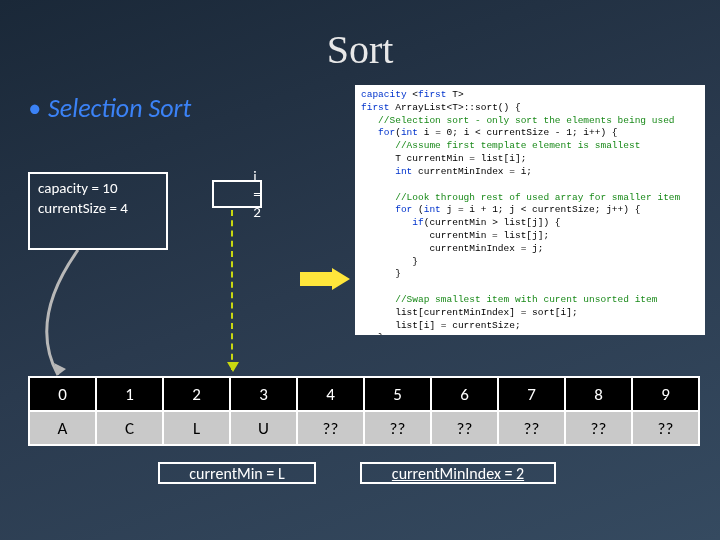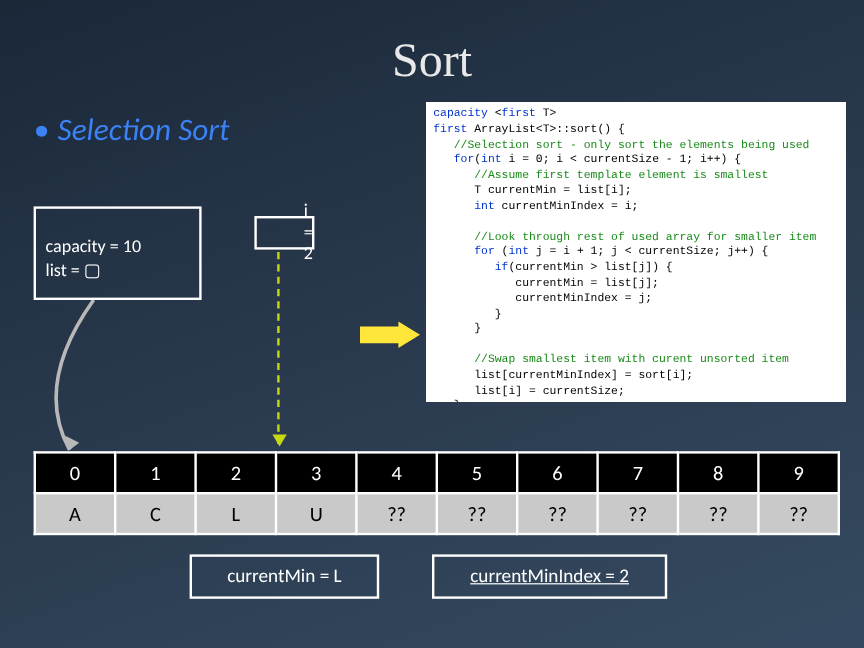--- a/index.html
+++ b/index.html
@@ -34,21 +34,21 @@
     left: -20px;
   }
   .state-box {
     position: absolute;
     left: 28px;
     top: 172px;
     width: 140px;
     height: 78px;
     border: 2px solid #fff;
     background: transparent;
-    padding: 22px 8px;
+    padding: 4px 8px;
     font-size: 15px;
     line-height: 1.35;
   }
   .state-box .row { display: block; }
   .i-box {
     position: absolute;
     left: 212px;
     top: 180px;
     width: 50px;
     height: 28px;
@@ -123,41 +123,41 @@
     height: 34px;
     text-align: center;
     font-size: 17px;
     vertical-align: middle;
   }
   .array-table tr:first-child td { background: #000; }
   .array-table tr:nth-child(2) td { background: #c9c9c9; color: #000; }
   .bottom-box {
     position: absolute;
     top: 462px;
-    height: 37px;
+    height: 22px;
     border: 2px solid #fff;
     display: flex;
     align-items: center;
     justify-content: center;
     font-size: 16px;
     padding: 0 10px;
   }
   .bb-left { left: 158px; width: 158px; }
   .bb-right { left: 360px; width: 196px; text-decoration: underline; }
 </style>
 </head>
 <body>
 
 <div class="title">Sort</div>
 
 <div class="bullet-line">Selection Sort</div>
 
 <div class="state-box">
   <span class="row">capacity = 10</span>
-  <span class="row">list = ▢</span>
+  <span class="row">currentSize = 4</span>
 </div>
 
 <div class="i-box">i = 2</div>
 
 <div class="dashed-arrow"></div>
 
 <svg class="curve-arrow" viewBox="0 0 80 130">
   <path d="M 40 0 Q -10 70 20 125" stroke="#b8b8b8" stroke-width="3" fill="none"></path>
   <path d="M 20 125 l -4 -12 l 12 6 z" fill="#b8b8b8"></path>
 </svg>

